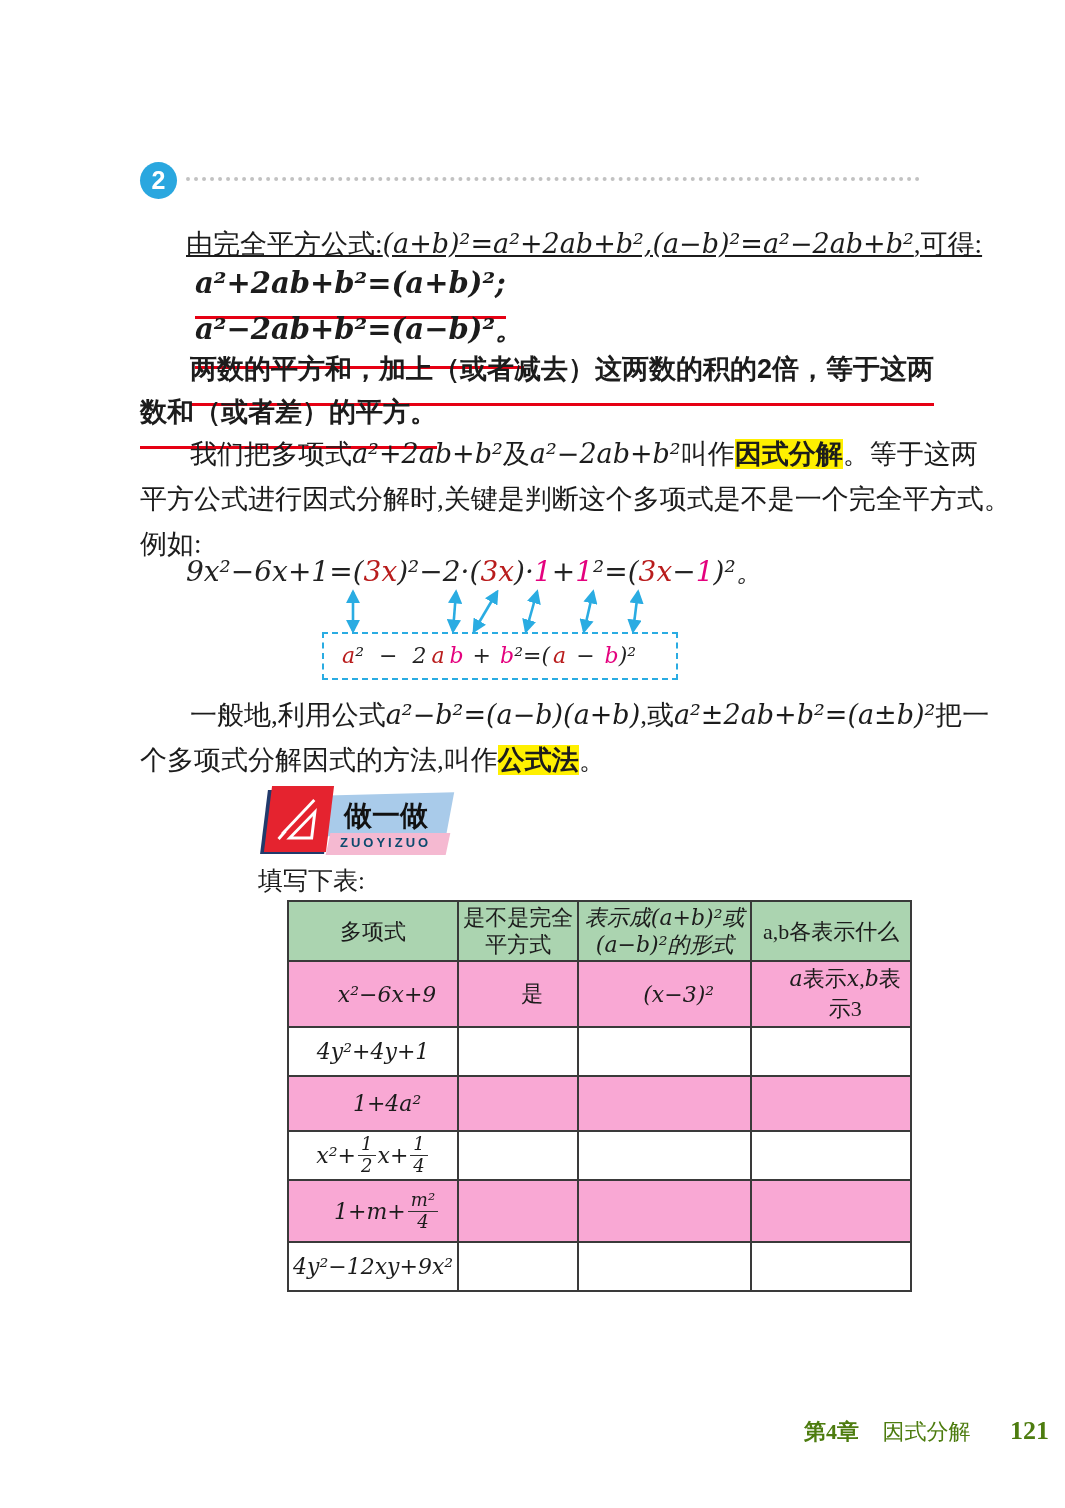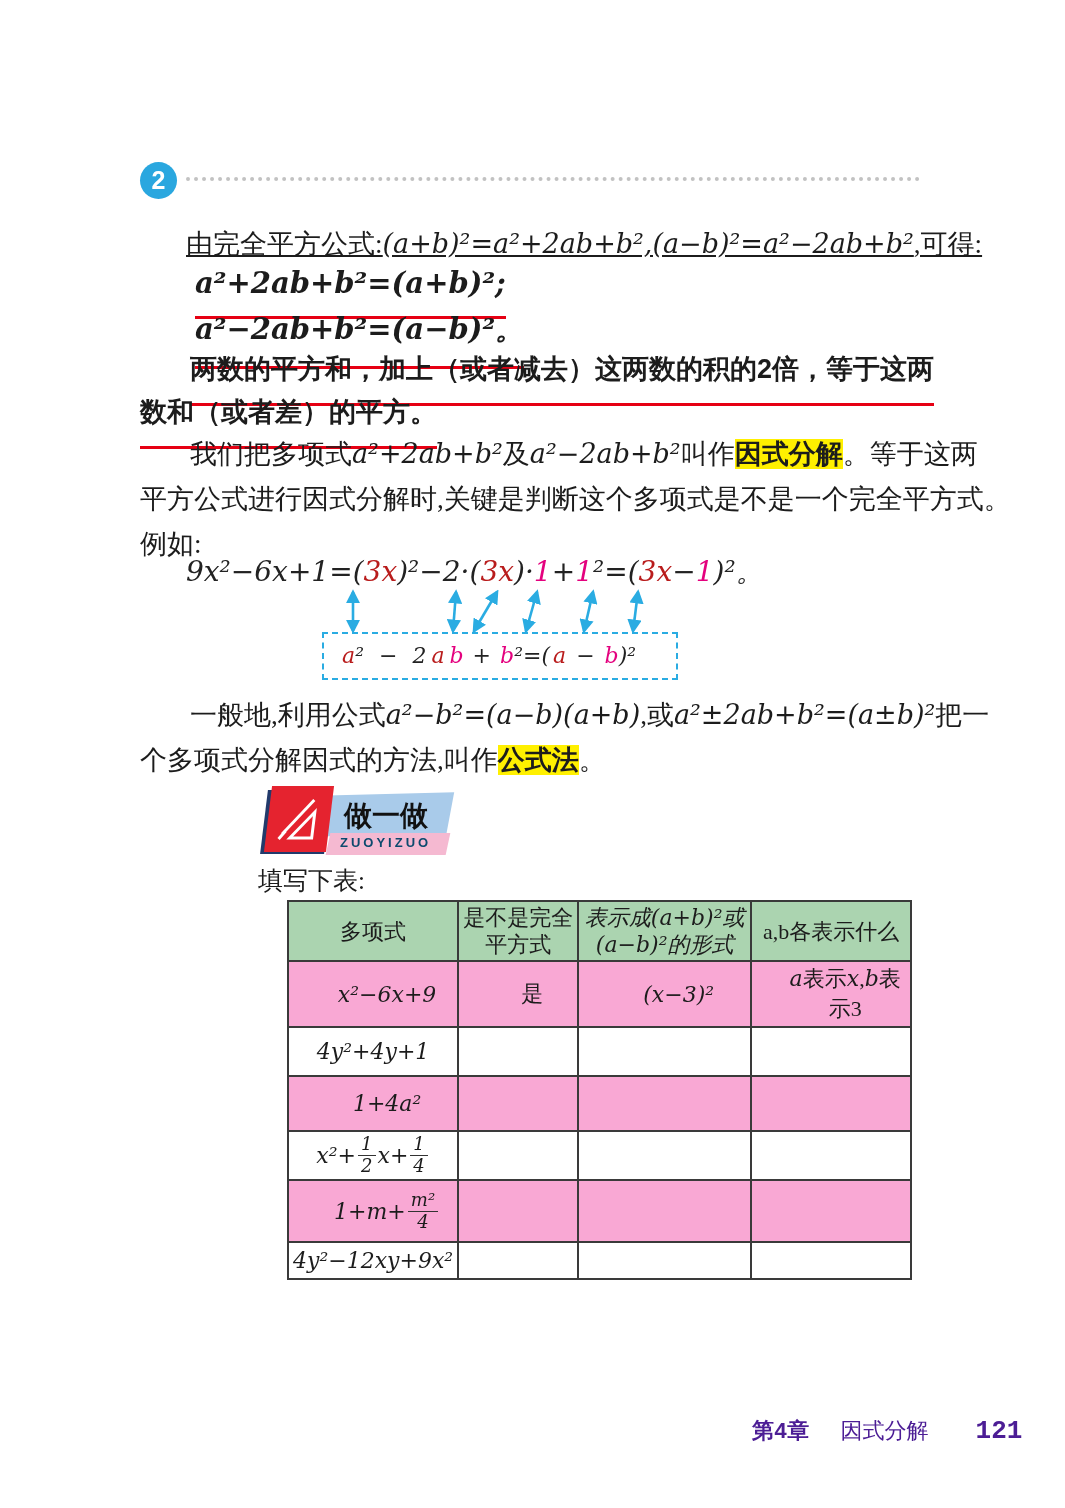--- a/index.html
+++ b/index.html
@@ -31,21 +31,21 @@
           font-weight:bold;font-size:13px;color:#0c4a6e;letter-spacing:3px;}
   table.fill{position:absolute;left:287px;top:900px;border-collapse:collapse;table-layout:fixed;}
   table.fill td,table.fill th{border:2px solid #3a3a3a;font-weight:normal;font-size:22px;
        text-align:center;vertical-align:middle;padding:2px 4px;}
   table.fill th{background:#abd4b0;line-height:27px;}
   td.poly{text-align:left;padding-left:15px;font-size:23px;}
   tr.cream td{background:#f9a8d4;padding-left:32px;}
   .frac{display:inline-block;vertical-align:-0.5em;text-align:center;line-height:1.05;margin:0 2px;font-size:0.82em;}
   .frac .num{display:block;padding:0 3px 1px;border-bottom:1.5px solid #333;}
   .frac .den{display:block;padding-top:1px;}
-  .footer{position:absolute;top:1416px;left:752px;font-family:Liberation Mono, monospace;font-size:22px;color:#4c1d95;}
+  .footer{position:absolute;top:1416px;left:804px;font-family:Liberation Serif, serif;font-size:22px;color:#4d7c0f;}
   .footer .chap{font-weight:bold;}
   .footer .sect{margin-left:18px;font-weight:normal;}
   .footer .pgnum{margin-left:34px;font-weight:bold;font-size:26px;}
 </style>
 </head>
 <body>
 
 <div class="page">
 
   <div class="badge2">2</div>
@@ -172,21 +172,21 @@
       <td></td>
     </tr>
     <tr class="cream" style="height:62px;">
       <td class="poly math">
         <span>1+m+</span><span class="frac"><span class="num">m²</span><span class="den">4</span></span>
       </td>
       <td></td>
       <td></td>
       <td></td>
     </tr>
-    <tr style="height:37px;">
+    <tr style="height:49px;">
       <td class="poly math">4y²−12xy+9x²</td>
       <td></td>
       <td></td>
       <td></td>
     </tr>
   </tbody>
     </table>
 
   <div class="footer">
     <span class="chap">第4章</span>

